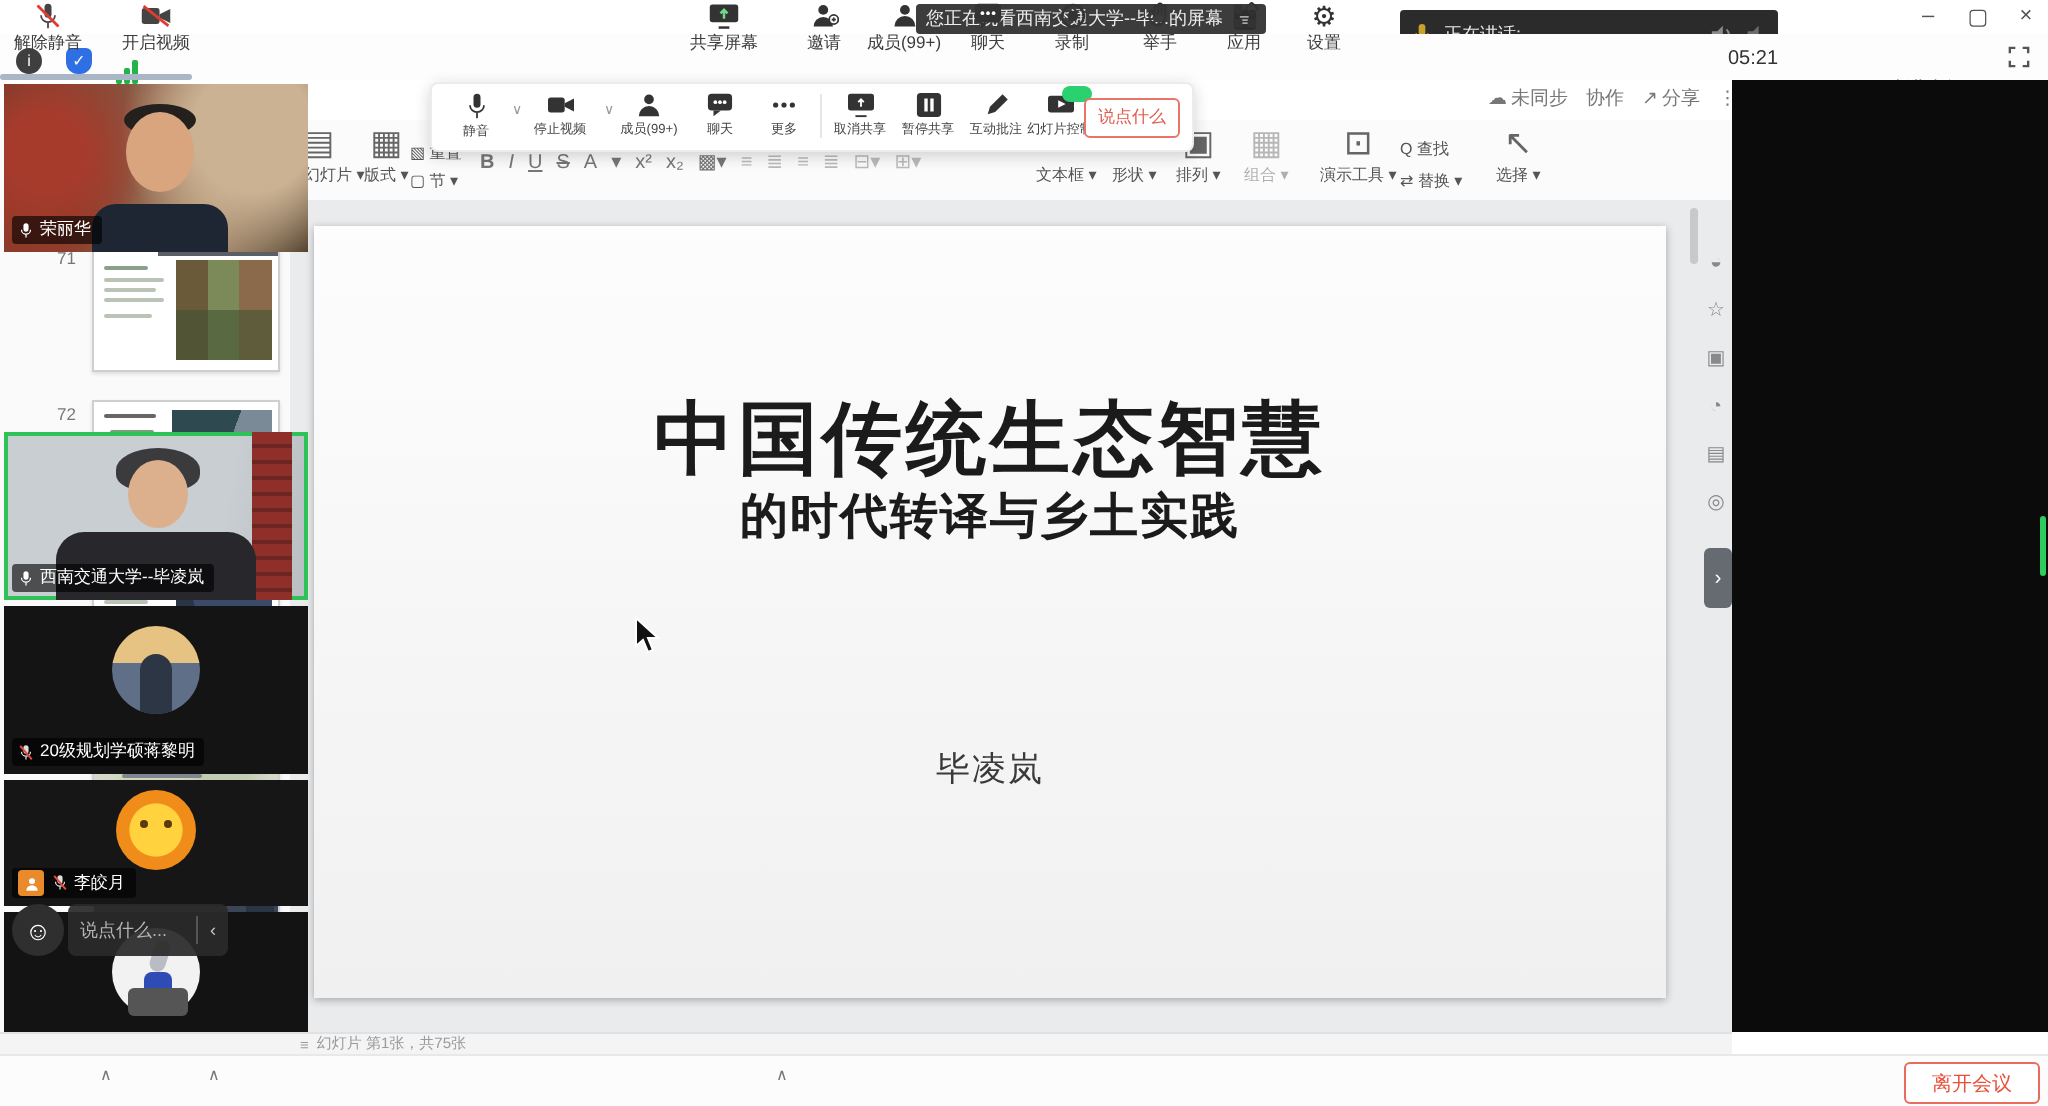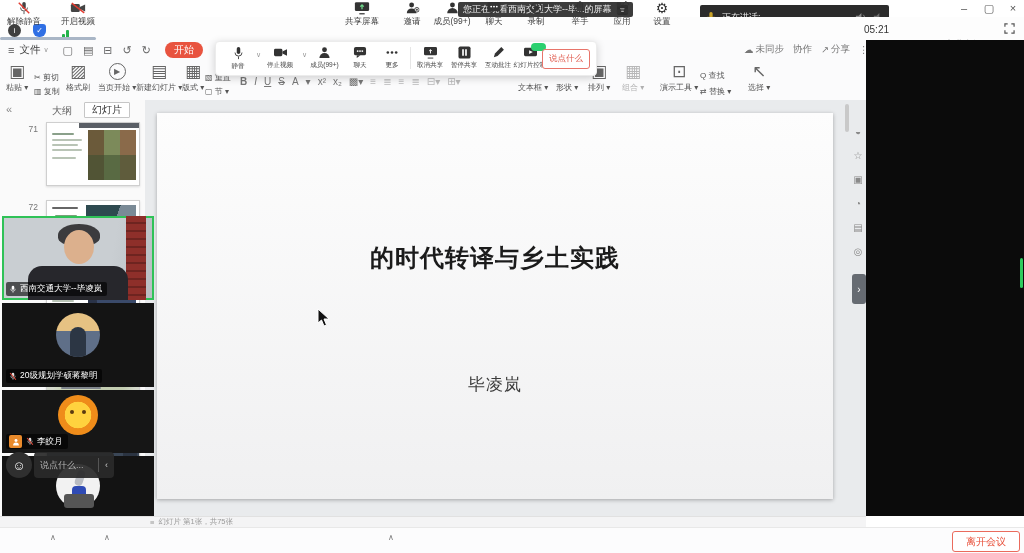--- a/index.html
+++ b/index.html
@@ -118,33 +118,20 @@
   <div class="abs flex" style="left:928px;top:38px;gap:4px">
     <span style="display:inline-block;width:11px;height:9px;background:#444;border-radius:1px;box-shadow:inset 3px 0 0 #999"></span>
     <span style="font-size:10px;color:#333">演讲者视图</span>
     <span style="font-size:7px;color:#777">∨</span>
   </div>
   <svg class="abs" style="left:1004px;top:23px" width="11" height="11" viewBox="0 0 12 12">
       <path d="M1 4V1h3M8 1h3v3M11 8v3H8M4 11H1V8" fill="none" stroke="#555" stroke-width="1.3"></path>
     </svg>
   <div class="abs" id="scroll-nub"></div>
 
-  <div class="abs flex" id="menu-row">
-    <span style="margin-left:8px" class="ic">≡</span>
-    <span style="margin-left:5px">文件</span>
-    <span style="margin-left:3px;font-size:7px;color:#999">∨</span>
-    <span class="qat" style="margin-left:14px">▢</span>
-    <span class="qat">▤</span>
-    <span class="qat">⊟</span>
-    <span class="qat">↺</span>
-    <span class="qat">↻</span>
-    <span class="pill-tab" style="margin-left:4px">开始</span>
-    <span style="margin-left:12px">插入</span>
-    <span style="margin-left:12px">设计</span>
-  </div>
   <div class="abs flex" style="left:744px;top:43px;gap:9px;font-size:9.5px;color:#777">
     <span class="flex" style="gap:2px">
         <span>☁</span>
         <span>未同步</span>
       </span>
     <span>协作</span>
     <span class="flex" style="gap:2px">
         <span>↗</span>
         <span>分享</span>
       </span>
@@ -364,20 +351,21 @@
       <span>☺</span>
     </div>
   <div class="abs" id="chat-mini">
     <span style="flex:1">说点什么...</span>
     <span class="div"></span>
     <span style="color:#ccc">‹</span>
   </div>
 
   <div class="abs" id="canvas"></div>
   <div class="abs" id="slide">
+    <div class="abs" id="slide-title">中国传统生态智慧</div>
     <div class="abs" id="slide-sub">的时代转译与乡土实践</div>
     <div class="abs slide-line" style="top:260px">毕凌岚</div>
     <svg class="abs" style="left:160px;top:195px" width="14" height="20" viewBox="0 0 14 20">
         <polygon points="1,1 1,15 4.5,12 7,18 9.5,17 7,11 12,11" fill="#111" stroke="#fff" stroke-width="1"></polygon>
       </svg>
   </div>
 
   <div class="abs" style="left:845px;top:104px;width:4px;height:28px;background:#c9c9c9;border-radius:2px"></div>
   <span class="rmini" style="top:126px">◒</span>
   <span class="rmini" style="top:150px">☆</span>
@@ -473,20 +461,37 @@
     <span class="lbl">应用</span>
   </div>
   <div class="bb-item" style="left:662px">
     <span style="font-size:14px;line-height:14px;color:#333">⚙</span>
     <span class="lbl">设置</span>
   </div>
   <div class="abs" id="leave-btn">离开会议</div>
 
   <div class="abs" id="panel"></div>
 
+  <div class="tile" style="top:42px;height:84px;background:
+      radial-gradient(circle at 14% 40%,#a63b2c 0 14%,transparent 38%),
+      radial-gradient(circle at 10% 75%,#8e3a28 0 12%,transparent 34%),
+      radial-gradient(circle at 82% 28%,#cbb293 0 22%,transparent 48%),
+      linear-gradient(105deg,#6e3b2a,#8a5a44 42%,#b09476 70%,#51412f)">
+    <div style="position:absolute;left:60px;top:10px;width:36px;height:16px;border-radius:50%;background:#23201e"></div>
+    <div class="face" style="left:61px;top:14px;width:34px;height:40px;background:#d8a57e"></div>
+    <div style="position:absolute;left:44px;bottom:0;width:68px;height:24px;border-radius:12px 12px 0 0;background:#1f2633"></div>
+    <div class="namebadge">
+      <svg width="8" height="9" viewBox="0 0 12 14">
+          <rect x="4" y="1" width="4" height="6.5" rx="2" fill="#fff"></rect>
+          <path d="M2.5 6a3.5 3.5 0 007 0" stroke="#fff" fill="none"></path>
+          <line x1="6" y1="9.5" x2="6" y2="12" stroke="#fff"></line>
+        </svg>
+      <span>荣丽华</span>
+    </div>
+  </div>
 
 
   <div class="tile active" style="top:216px;height:84px;background:linear-gradient(100deg,#c9ced2 70%,#b9bec2)">
     <div style="position:absolute;right:8px;top:0;width:20px;height:84px;background:repeating-linear-gradient(#8e2f2a 0 6px,#6e2420 6px 8px)"></div>
     <div style="position:absolute;left:56px;top:8px;width:42px;height:22px;border-radius:50% 50% 40% 40%;background:#3b3b3e"></div>
     <div class="face" style="left:62px;top:14px;width:30px;height:34px;background:#dcb08d"></div>
     <div style="position:absolute;left:26px;bottom:0;width:100px;height:34px;border-radius:14px 14px 0 0;background:#27272c"></div>
     <div class="namebadge">
       <svg width="8" height="9" viewBox="0 0 12 14">
           <rect x="4" y="1" width="4" height="6.5" rx="2" fill="#fff"></rect>

